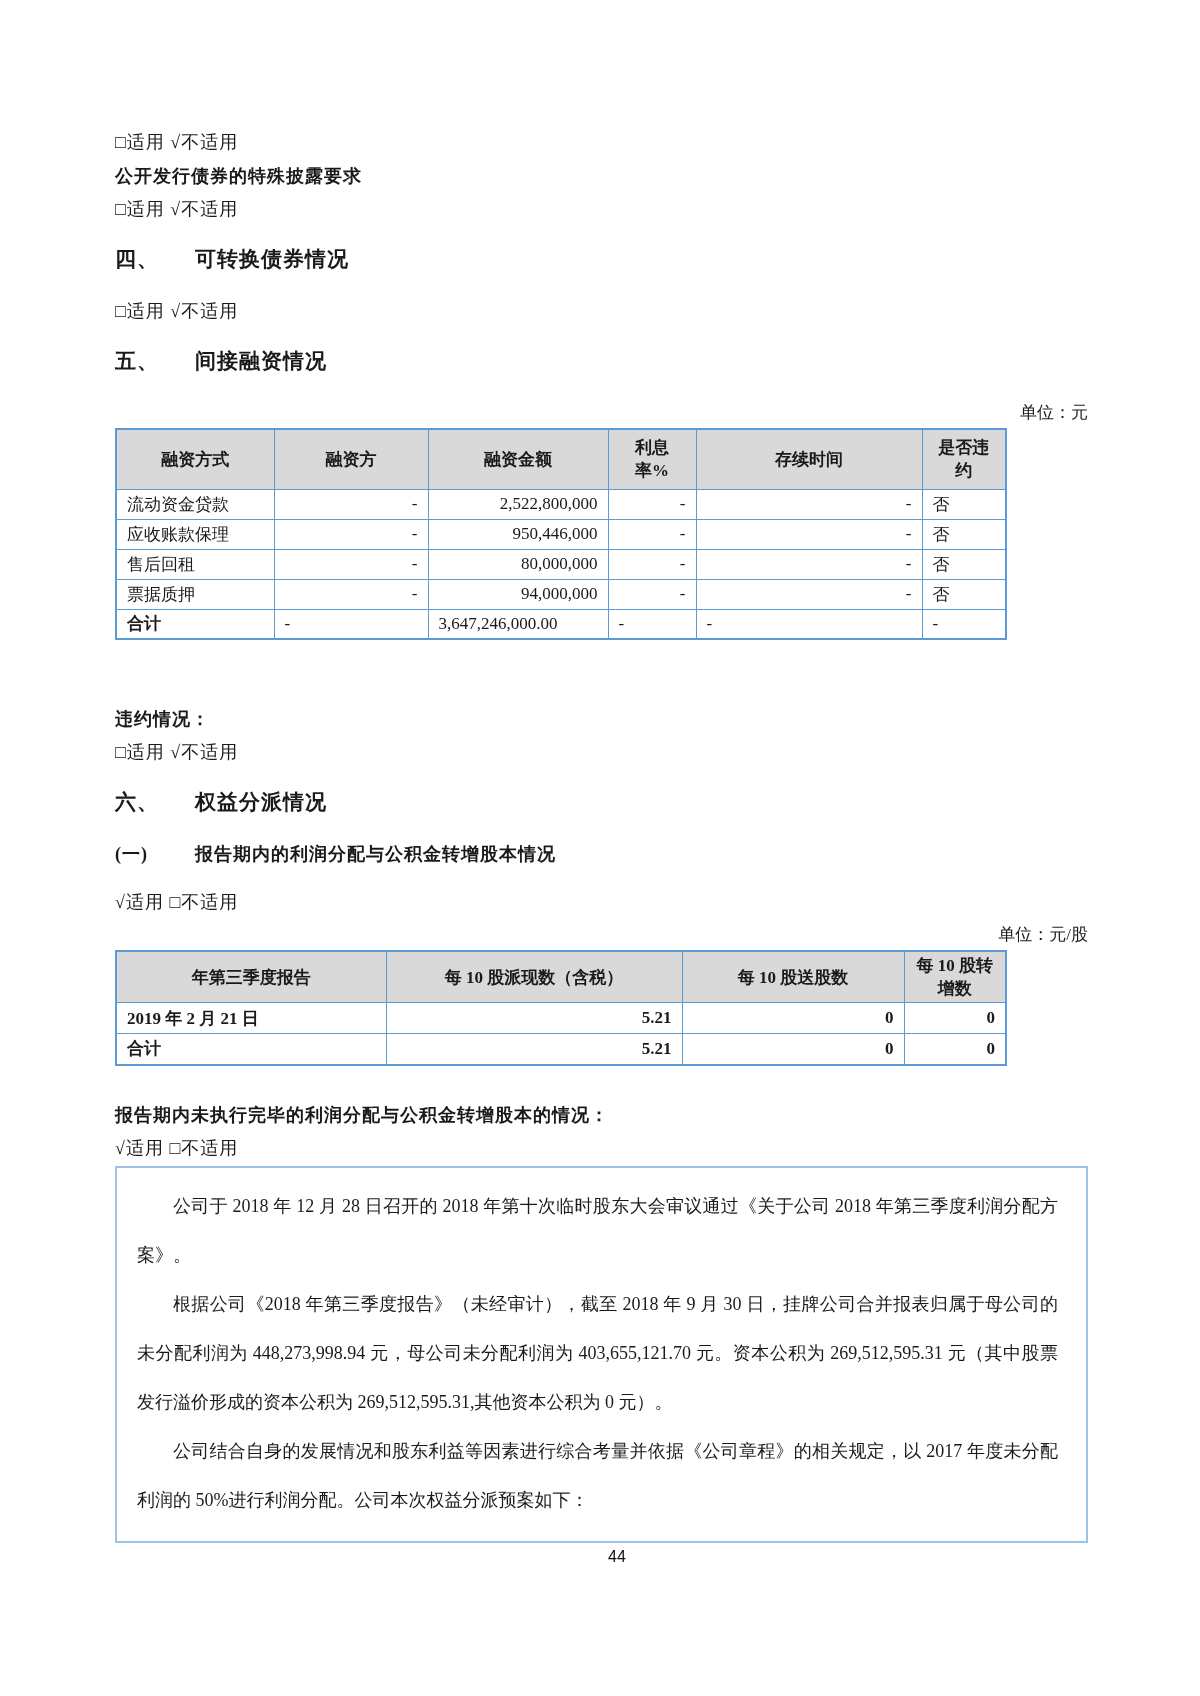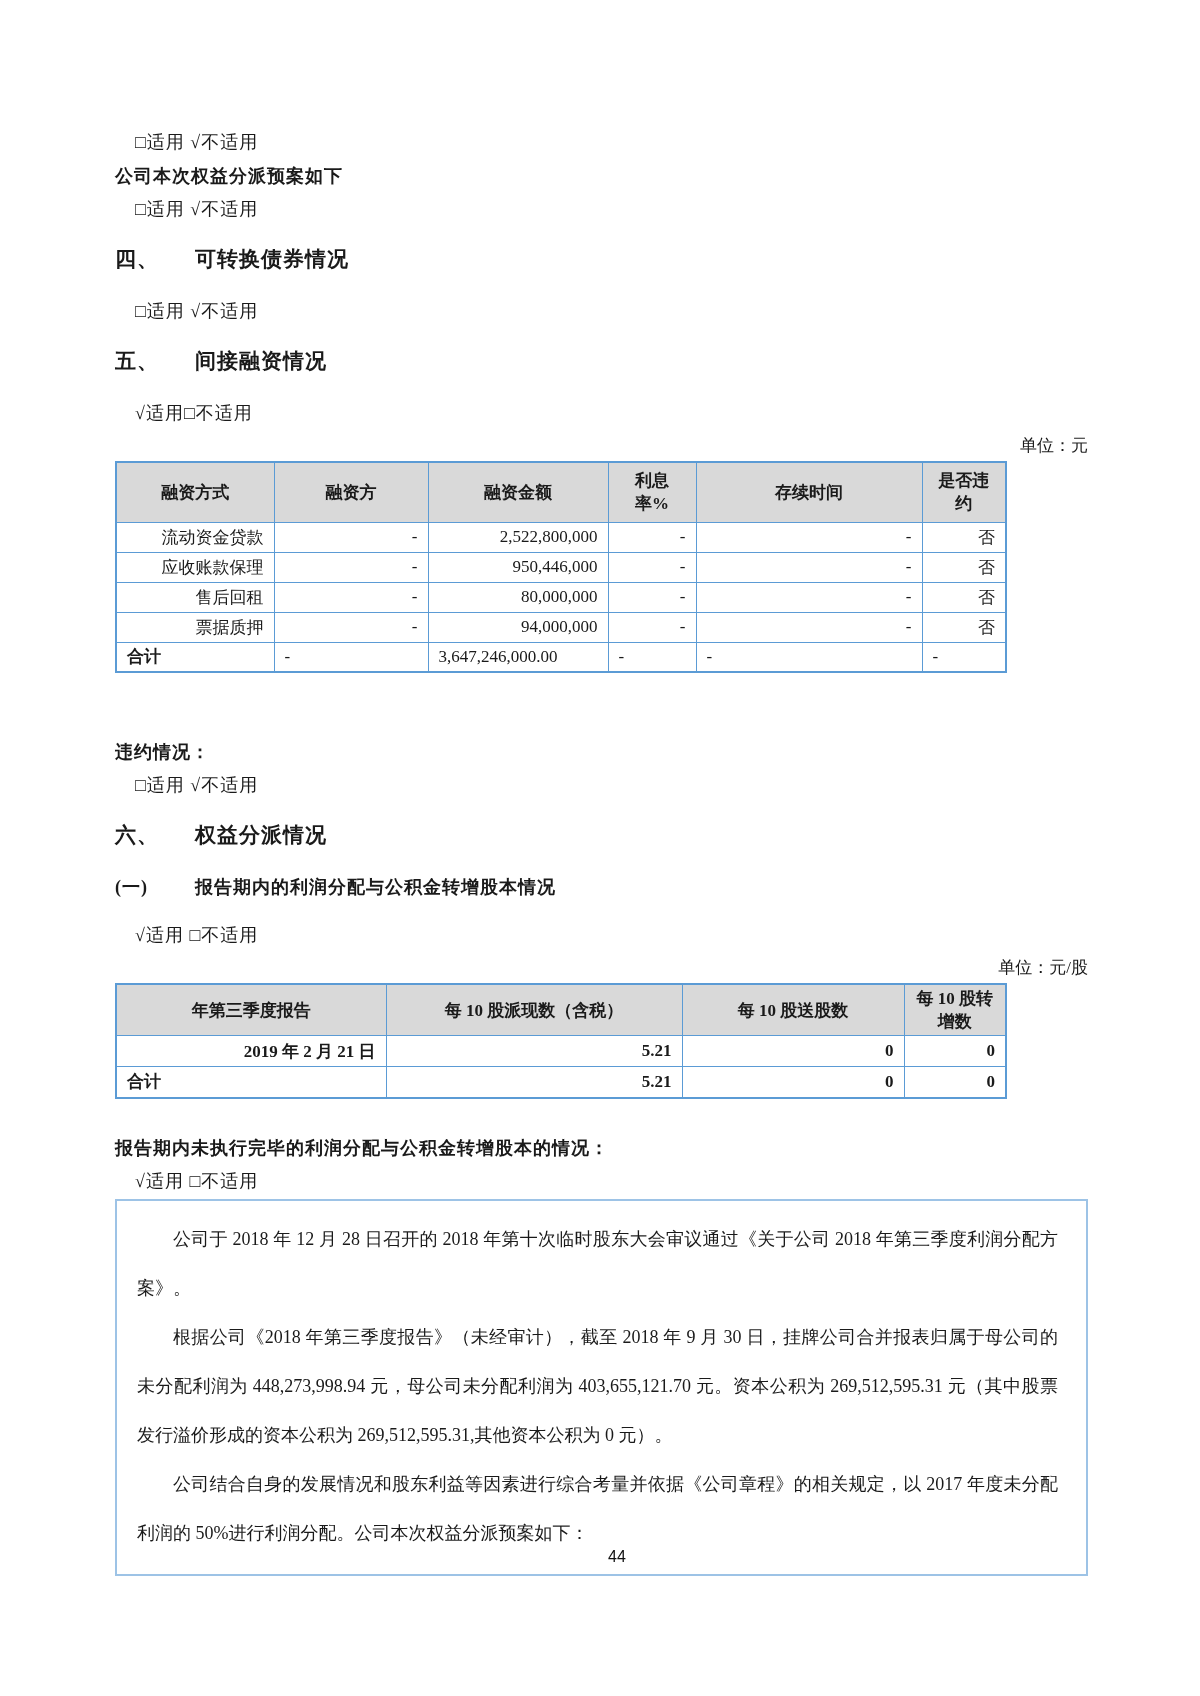--- a/index.html
+++ b/index.html
@@ -7,21 +7,21 @@
   .page {
     position:relative;
     width:1200px; height:1696px;
     background:#ffffff;
     font-family:"Liberation Serif","DejaVu Serif",serif;
     color:#1a1a1a;
     overflow:hidden;
   }
   .content { padding:130px 112px 0 115px; }
 
-  .check-line { font-size:18px; line-height:24px; margin-bottom:9px; letter-spacing:1px;margin-left:20px; }
+  .check-line { font-size:18px; line-height:24px; margin-bottom:9px; letter-spacing:1px; }
   .bold-line  { font-size:18px; line-height:26px; font-weight:bold; margin-bottom:8px; letter-spacing:1px; }
 
   .h-main { font-size:21px; font-weight:bold; margin-top:24px; margin-bottom:26px; letter-spacing:1px; }
   .h-main .sec-num { display:inline-block; width:80px; }
   .h-sub { font-size:18px; font-weight:bold; margin-top:26px; margin-bottom:24px; letter-spacing:1px; }
   .h-sub .sec-num { display:inline-block; width:80px; font-weight:bold; }
 
   .unit-line { text-align:right; font-size:17px; margin:2px 0 4px 0; }
 
   table.doc-table {
@@ -41,21 +41,21 @@
     background:#d9d9d9;
     font-weight:bold;
     text-align:center;
     vertical-align:middle;
   }
   #fin-table th { height:60px; }
   #fin-table td { height:30px; }
   #div-table th { height:32px; }
   #div-table td { height:31px;font-weight:bold; }
 
-  .al { text-align:right; }
+  .al { text-align:left; }
   .ar { text-align:right; }
   .ac { text-align:left; }
   .b  { font-weight:bold; }
 
   .gap-lg { height:66px; }
   .gap-md { height:36px; }
 
   .text-block {
     width:973px;
     border:2px solid #9dc3e6;
@@ -79,30 +79,29 @@
     color:#111;
   }
 </style>
 </head>
 <body>
 
 <div class="page">
   <div class="content">
 
     <div class="check-line">□适用 √不适用</div>
-    <div class="bold-line">公司本次权益分派预案如下</div>
+    <div class="bold-line">公开发行债券的特殊披露要求</div>
     <div class="check-line">□适用 √不适用</div>
 
     <div class="h-main"><span class="sec-num">四、</span><span>可转换债券情况</span></div>
 
     <div class="check-line">□适用 √不适用</div>
 
     <div class="h-main"><span class="sec-num">五、</span><span>间接融资情况</span></div>
 
-    <div class="check-line">√适用□不适用</div>
 
     <div class="unit-line">单位：元</div>
 
     <table class="doc-table" id="fin-table">
       <colgroup>
         <col style="width:158px">
           <col style="width:154px">
           <col style="width:180px">
         <col style="width:88px">
           <col style="width:226px">

